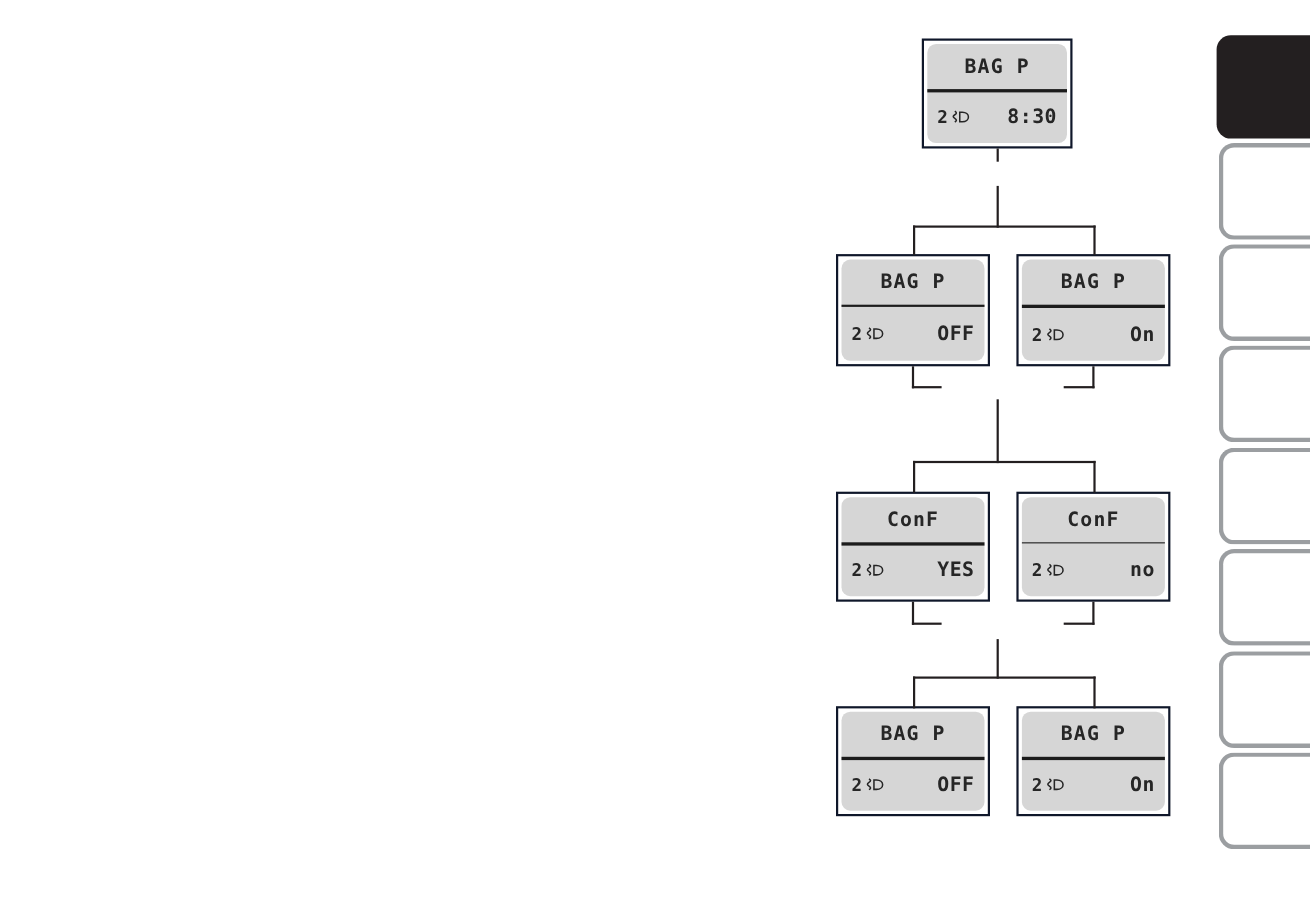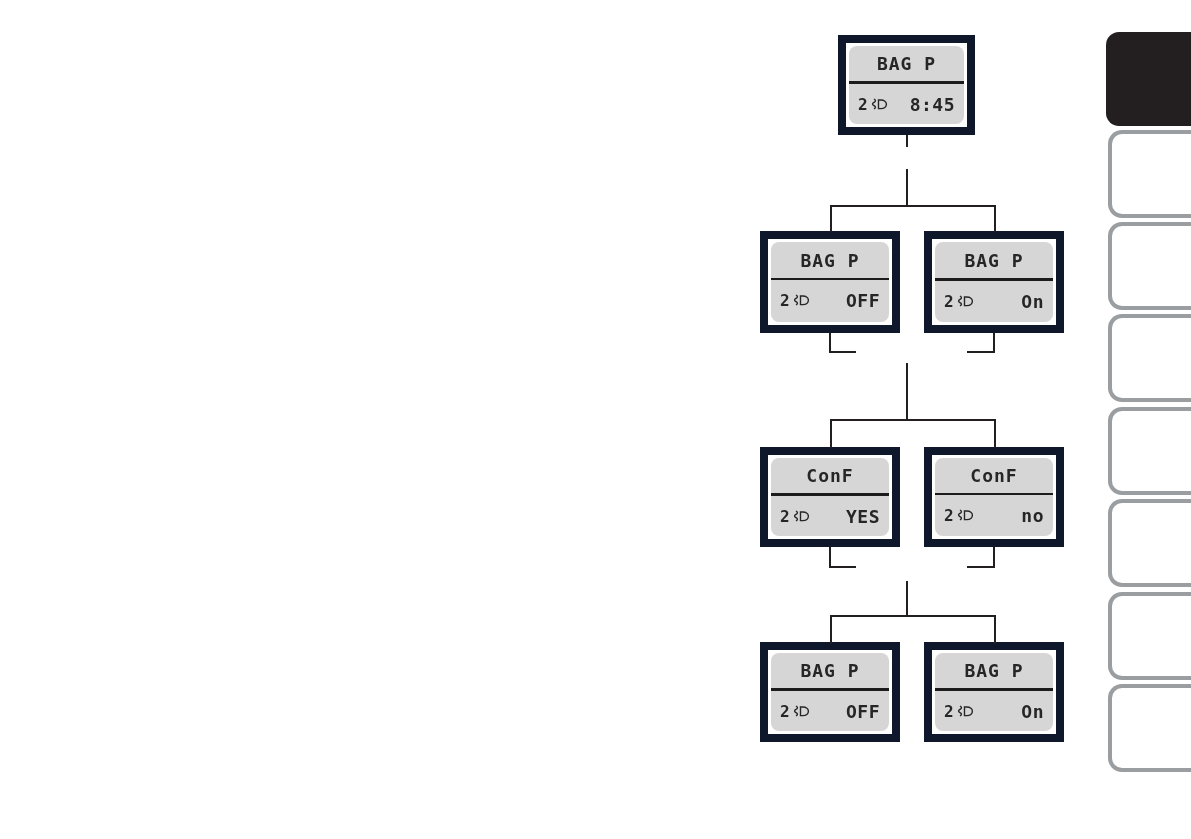--- a/index.html
+++ b/index.html
@@ -8,21 +8,21 @@
     position:relative;
     width:1191px; height:839px;
     background:#ffffff;
     overflow:hidden;
     font-family:"DejaVu Sans Mono", monospace;
   }
 
   
   .disp {
     position:absolute;
-    border:8px solid #0f172a;
+    border:2px solid #0f172a;
     background:#ffffff;
   }
   .lcd {
     position:absolute;
     left:3px; right:3px; top:3px; bottom:3px;
     background:#d6d6d6;
     border-radius:8px;
     display:flex;
     flex-direction:column;
   }
@@ -117,21 +117,21 @@
       </div>
       <div class="lcd-divider"></div>
       <div class="lcd-bottom">
         <span class="trip-icon">
           <span class="trip-num">2</span>
           <svg width="20" height="15" viewBox="0 0 20 15">
             <path d="M5 2 c1.9 1.2 1.9 2.1 0 3.3 c-1.9 1.2 -1.9 2.1 0 3.3 c1.9 1.2 1.9 2.1 0 3.3" fill="none" stroke="#262626" stroke-width="1.4"></path>
             <path d="M9.5 3 h2.3 c3.4 0 5.6 1.9 5.6 4.3 c0 2.4 -2.2 4.3 -5.6 4.3 h-2.3 z" fill="none" stroke="#262626" stroke-width="1.4"></path>
           </svg>
         </span>
-        <span class="lcd-value">8:45</span>
+        <span class="lcd-value">8:30</span>
       </div>
     </div>
   </div>
 
   <div class="disp" id="b-2l">
     <div class="lcd">
       <div class="lcd-top">
         <span class="lcd-title">BAG P</span>
       </div>
       <div class="lcd-divider thin"></div>

